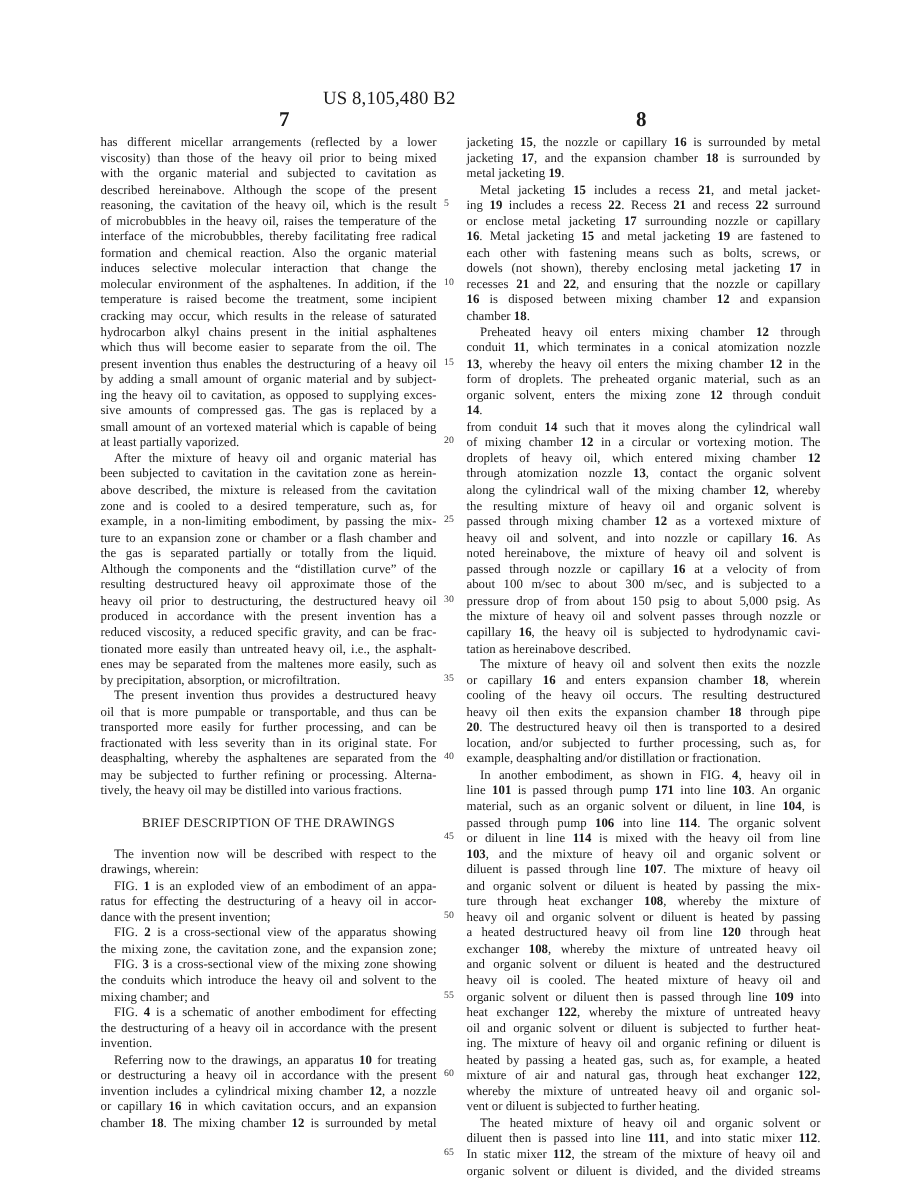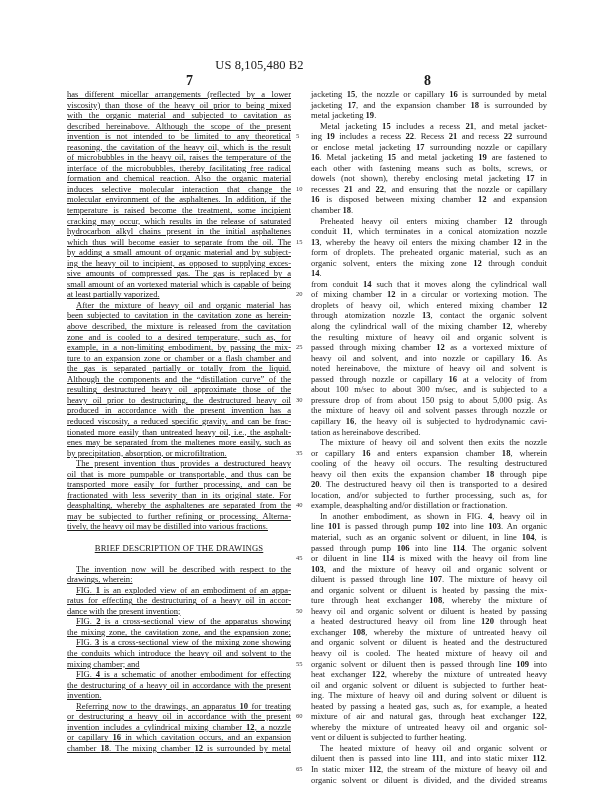--- a/index.html
+++ b/index.html
@@ -2,21 +2,21 @@
 <html><head>
 <meta charset="utf-8">
 <style>
   html, body { margin:0; padding:0; background:#fff; }
   body { width:614px; height:792px; position:relative; overflow:hidden;
          font-family:"Liberation Serif","DejaVu Serif",serif; color:#1a1a1a; }
   .hdr { position:absolute; top:58px; left:0; width:519px; text-align:center;
          font-size:12.5px; letter-spacing:0.1px; }
   .pgnum { position:absolute; top:73px; font-size:14px; font-weight:bold; }
   .col { position:absolute; top:89px; font-size:8.55px; line-height:10.55px; }
-  .col.left { left:67px; width:224px;text-decoration:underline; }
+  .col.left { left:67px; width:224px; }
   .col.right { left:311px; width:236px; }
   .ln { white-space:nowrap; height:10.55px; overflow:visible; }
   .ln.j { text-align:justify; text-align-last:justify; white-space:normal; }
   .ln.ind { text-indent:9px; }
   .ln.blank { height:10.55px; }
   .ln.head { text-align:center; font-size:8.6px; letter-spacing:0.2px; }
   .ln b { font-weight:bold; }
   .gutter { position:absolute; top:89px; left:296px; width:14px; font-size:6.5px;
             line-height:10.55px; color:#333; }
   .gutter div { height:10.55px; }
@@ -26,33 +26,33 @@
 
 <div class="hdr">US 8,105,480 B2</div>
 <div class="pgnum" style="left:186px;">7</div>
 <div class="pgnum" style="left:424px;">8</div>
 
 <div class="col left" id="leftCol">
     <div class="ln j">has different micellar arrangements (reflected by a lower</div>
     <div class="ln j">viscosity) than those of the heavy oil prior to being mixed</div>
     <div class="ln j">with the organic material and subjected to cavitation as</div>
     <div class="ln j">described hereinabove. Although the scope of the present</div>
-    <div class="ln j">invention is not intended to be limited to any theoretical</div>
     <div class="ln j">reasoning, the cavitation of the heavy oil, which is the result</div>
     <div class="ln j">of microbubbles in the heavy oil, raises the temperature of the</div>
     <div class="ln j">interface of the microbubbles, thereby facilitating free radical</div>
     <div class="ln j">formation and chemical reaction. Also the organic material</div>
     <div class="ln j">induces selective molecular interaction that change the</div>
     <div class="ln j">molecular environment of the asphaltenes. In addition, if the</div>
     <div class="ln j">temperature is raised become the treatment, some incipient</div>
     <div class="ln j">cracking may occur, which results in the release of saturated</div>
     <div class="ln j">hydrocarbon alkyl chains present in the initial asphaltenes</div>
     <div class="ln j">which thus will become easier to separate from the oil. The</div>
+    <div class="ln j">present invention thus enables the destructuring of a heavy oil</div>
     <div class="ln j">by adding a small amount of organic material and by subject-</div>
-    <div class="ln j">ing the heavy oil to incipient, as opposed to supplying exces-</div>
+    <div class="ln j">ing the heavy oil to cavitation, as opposed to supplying exces-</div>
     <div class="ln j">sive amounts of compressed gas. The gas is replaced by a</div>
     <div class="ln j">small amount of an vortexed material which is capable of being</div>
     <div class="ln">at least partially vaporized.</div>
     <div class="ln j ind">After the mixture of heavy oil and organic material has</div>
     <div class="ln j">been subjected to cavitation in the cavitation zone as herein-</div>
     <div class="ln j">above described, the mixture is released from the cavitation</div>
     <div class="ln j">zone and is cooled to a desired temperature, such as, for</div>
     <div class="ln j">example, in a non-limiting embodiment, by passing the mix-</div>
     <div class="ln j">ture to an expansion zone or chamber or a flash chamber and</div>
     <div class="ln j">the gas is separated partially or totally from the liquid.</div>
@@ -197,37 +197,37 @@
     <div class="ln j">capillary <b>16</b>, the heavy oil is subjected to hydrodynamic cavi-</div>
     <div class="ln">tation as hereinabove described.</div>
     <div class="ln j ind">The mixture of heavy oil and solvent then exits the nozzle</div>
     <div class="ln j">or capillary <b>16</b> and enters expansion chamber <b>18</b>, wherein</div>
     <div class="ln j">cooling of the heavy oil occurs. The resulting destructured</div>
     <div class="ln j">heavy oil then exits the expansion chamber <b>18</b> through pipe</div>
     <div class="ln j"><b>20</b>. The destructured heavy oil then is transported to a desired</div>
     <div class="ln j">location, and/or subjected to further processing, such as, for</div>
     <div class="ln">example, deasphalting and/or distillation or fractionation.</div>
     <div class="ln j ind">In another embodiment, as shown in FIG. <b>4</b>, heavy oil in</div>
-    <div class="ln j">line <b>101</b> is passed through pump <b>102</b> into line <b>103</b>. An organic</div>
+    <div class="ln j">line <b>101</b> is passed through pump <b>171</b> into line <b>103</b>. An organic</div>
     <div class="ln j">material, such as an organic solvent or diluent, in line <b>104</b>, is</div>
     <div class="ln j">passed through pump <b>106</b> into line <b>114</b>. The organic solvent</div>
     <div class="ln j">or diluent in line <b>114</b> is mixed with the heavy oil from line</div>
     <div class="ln j"><b>103</b>, and the mixture of heavy oil and organic solvent or</div>
     <div class="ln j">diluent is passed through line <b>107</b>. The mixture of heavy oil</div>
     <div class="ln j">and organic solvent or diluent is heated by passing the mix-</div>
     <div class="ln j">ture through heat exchanger <b>108</b>, whereby the mixture of</div>
     <div class="ln j">heavy oil and organic solvent or diluent is heated by passing</div>
     <div class="ln j">a heated destructured heavy oil from line <b>120</b> through heat</div>
     <div class="ln j">exchanger <b>108</b>, whereby the mixture of untreated heavy oil</div>
     <div class="ln j">and organic solvent or diluent is heated and the destructured</div>
     <div class="ln j">heavy oil is cooled. The heated mixture of heavy oil and</div>
     <div class="ln j">organic solvent or diluent then is passed through line <b>109</b> into</div>
     <div class="ln j">heat exchanger <b>122</b>, whereby the mixture of untreated heavy</div>
     <div class="ln j">oil and organic solvent or diluent is subjected to further heat-</div>
-    <div class="ln j">ing. The mixture of heavy oil and during solvent or diluent is</div>
+    <div class="ln j">ing. The mixture of heavy oil and organic refining or diluent is</div>
     <div class="ln j">heated by passing a heated gas, such as, for example, a heated</div>
     <div class="ln j">mixture of air and natural gas, through heat exchanger <b>122</b>,</div>
     <div class="ln j">whereby the mixture of untreated heavy oil and organic sol-</div>
     <div class="ln">vent or diluent is subjected to further heating.</div>
     <div class="ln j ind">The heated mixture of heavy oil and organic solvent or</div>
     <div class="ln j">diluent then is passed into line <b>111</b>, and into static mixer <b>112</b>.</div>
     <div class="ln j">In static mixer <b>112</b>, the stream of the mixture of heavy oil and</div>
     <div class="ln j">organic solvent or diluent is divided, and the divided streams</div>
   </div>
 

